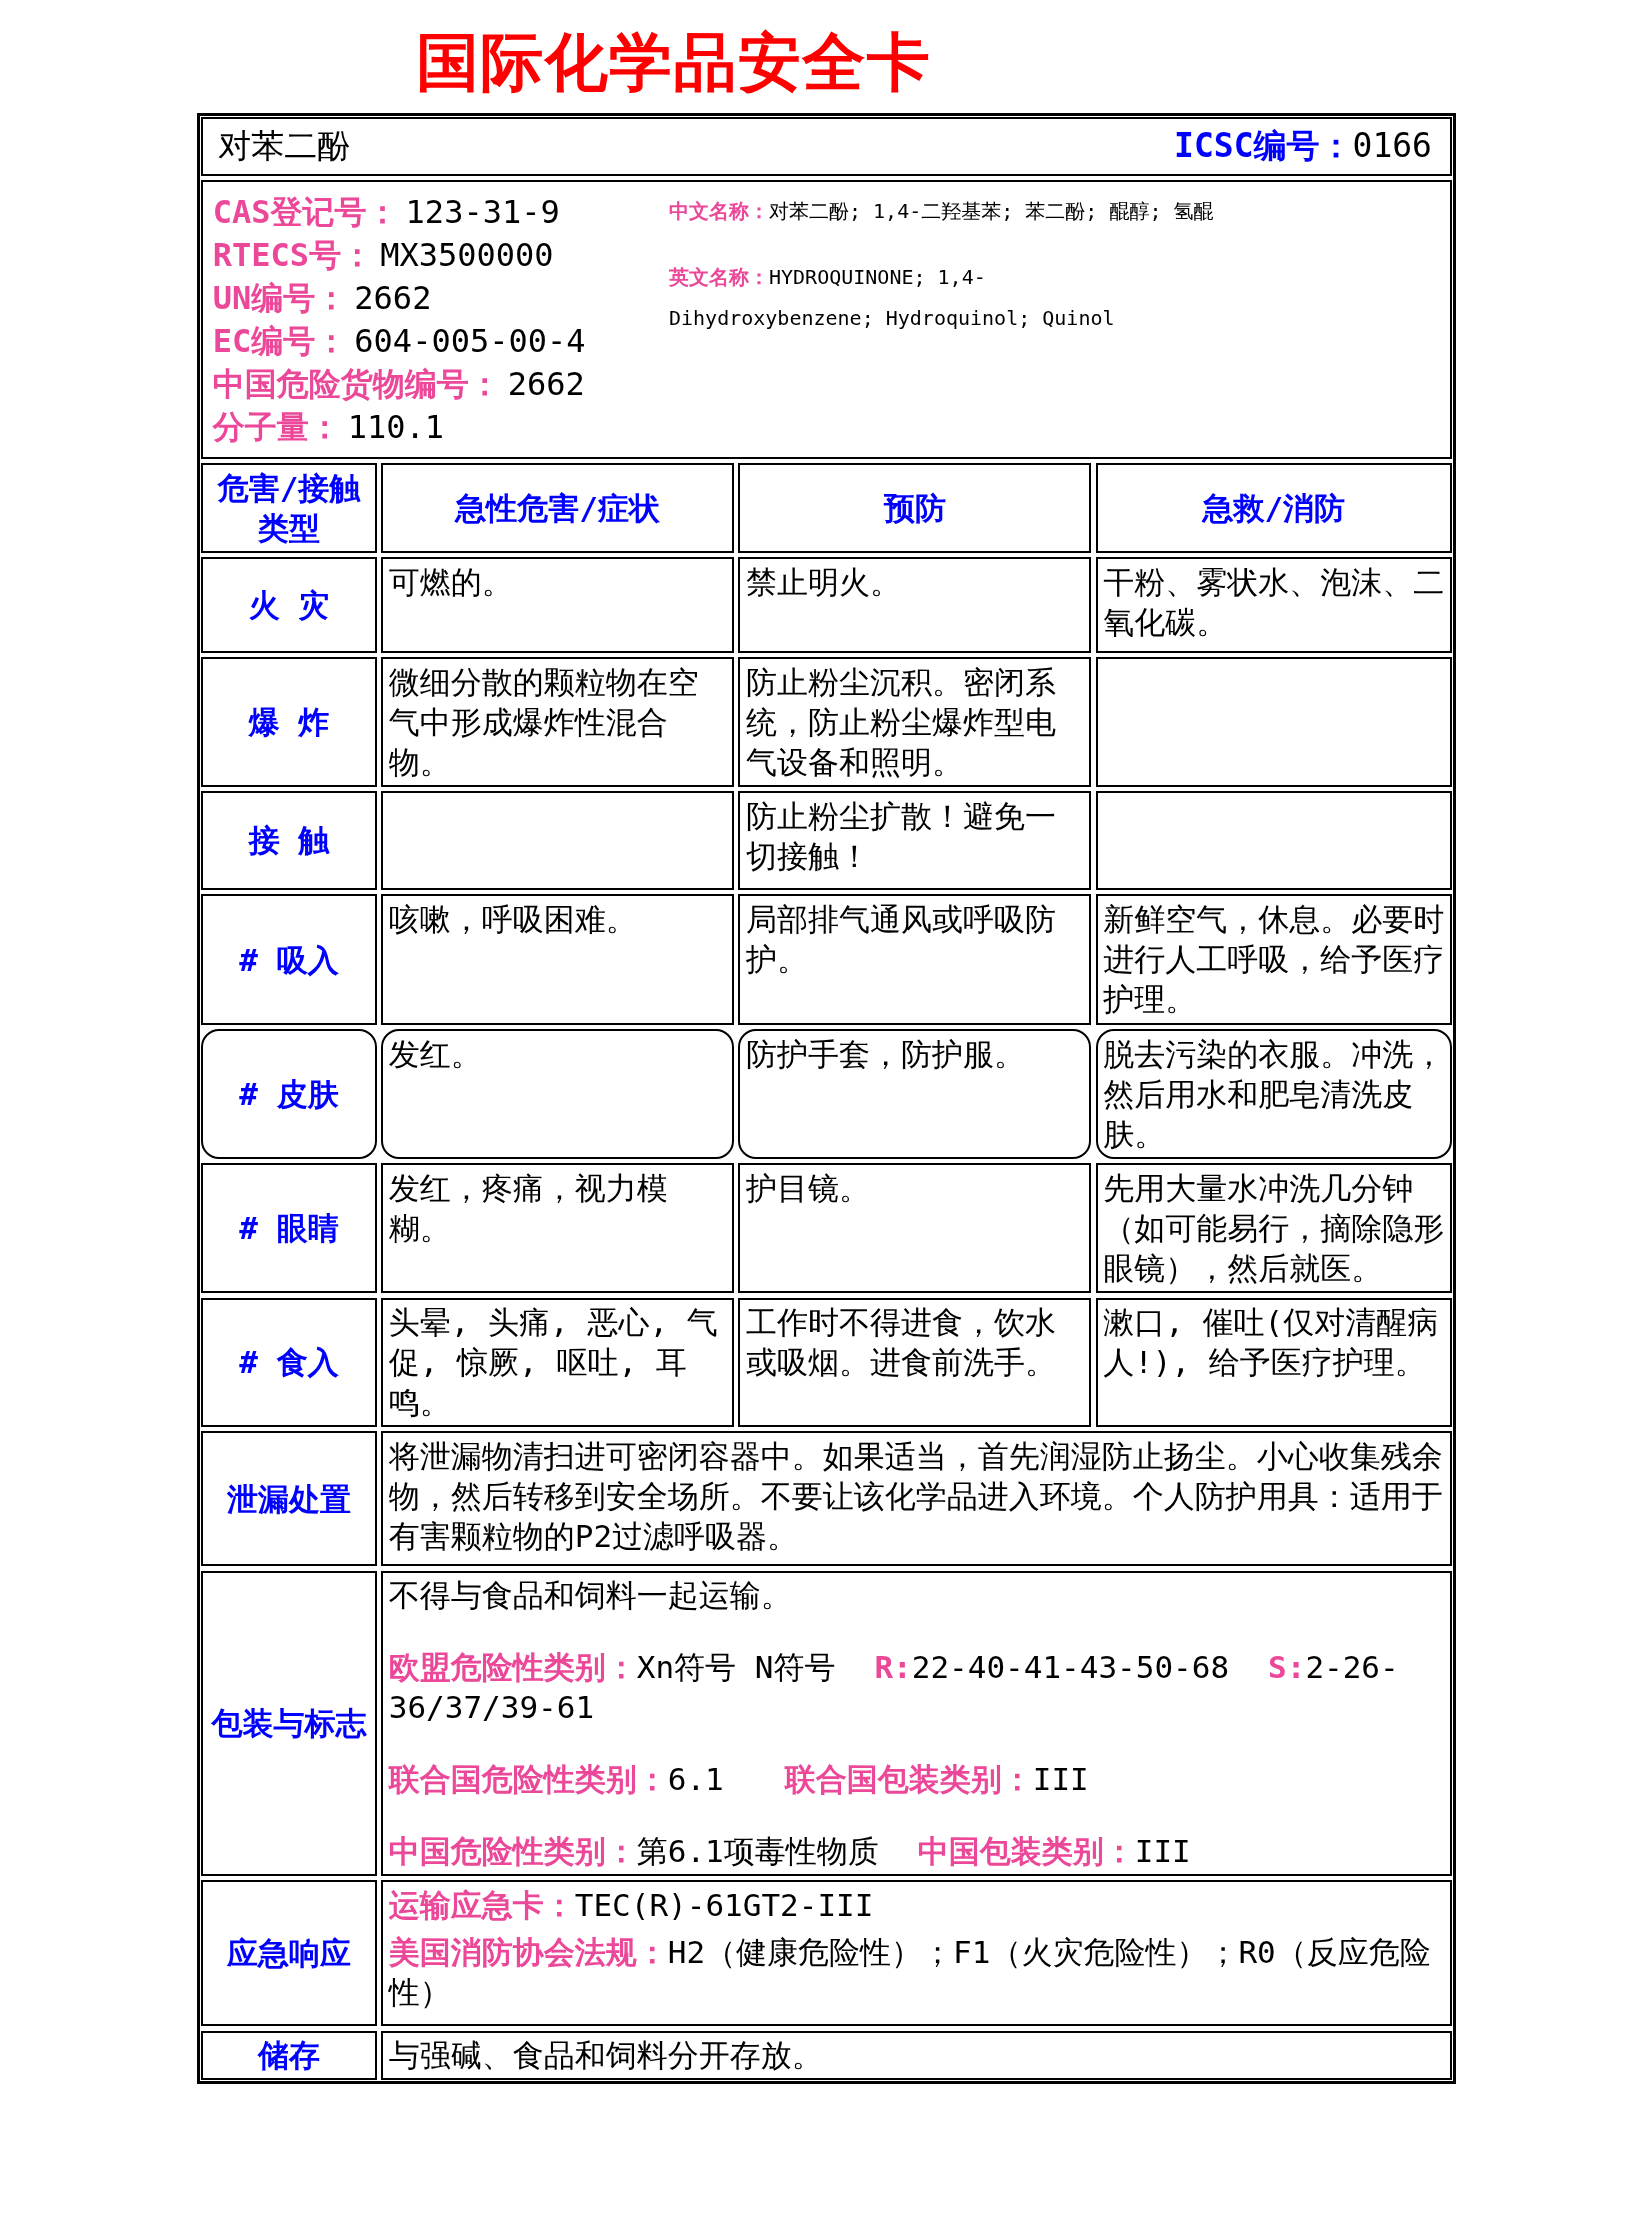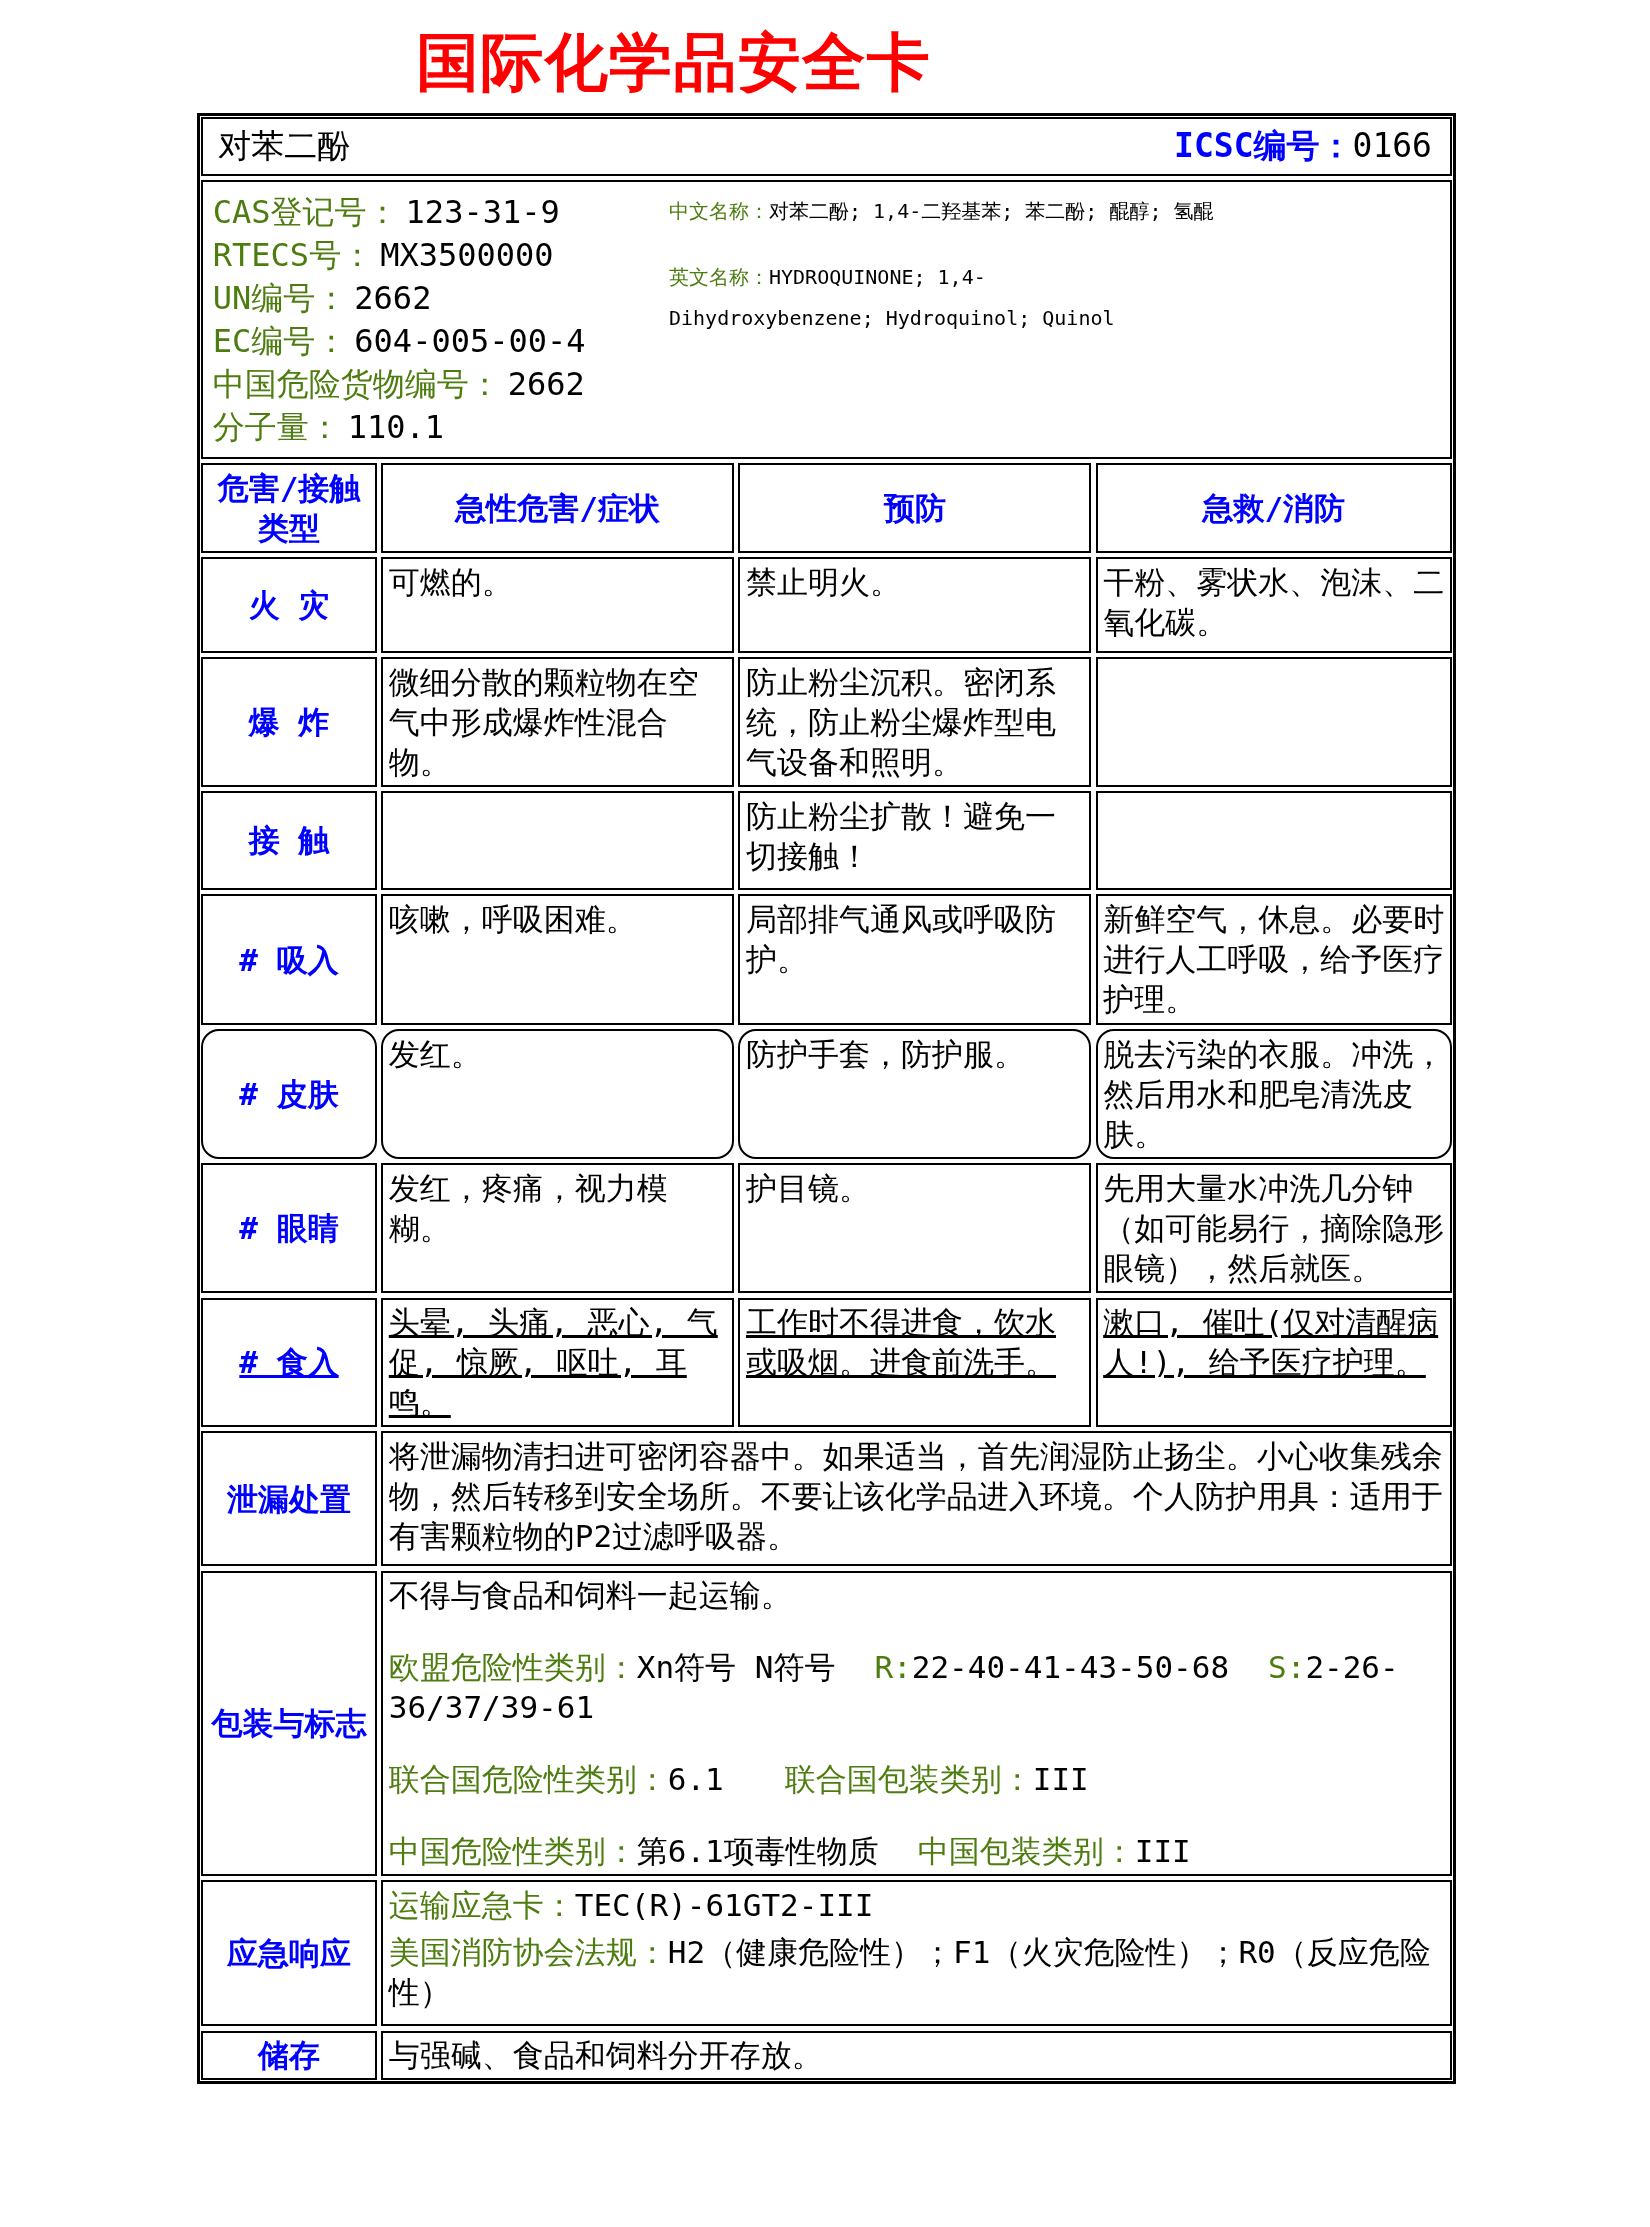--- a/index.html
+++ b/index.html
@@ -46,21 +46,21 @@
   }
   .icsc { font-weight: bold; color: #0000ff; white-space: nowrap; }
   .icsc .num { color: #000; font-weight: normal; }
   .ids-box {
     display: flex;
     padding: 8.4px 9.8px;
     min-height: 266px;
   }
   .ids-left { width: 452px; flex: none; }
   .id-line { font-size: 32px; line-height: 43px; white-space: nowrap; }
-  .lbl { color: #4d7c0f; font-weight: normal; }
+  .lbl { color: #ec4899; font-weight: bold; }
   .val { margin-left: 7px; }
   .names-right { flex: 1; padding-left: 4.2px; }
   .name-para { font-size: 20px; line-height: 41px; margin: 0 0 25px 0; }
   .pre { white-space: pre-line; }
   .formula-line { font-size: 32px; margin: 7px 0 0 0; }
   .formula-line sub { font-size: 22px; }
   .grid-row {
     display: grid;
     grid-template-columns: 176px 353px 353px 1fr;
     gap: 4.2px;
@@ -99,21 +99,21 @@
   .gapL { margin-left: 39px; }
   .gapM { margin-left: 61px; }
   
   .h-hdr   { min-height: 78px; }
   .h-fire  { min-height: 96px; }
   .h-expl  { min-height: 123px; }
   .h-cont  { min-height: 99px; }
   .h-inh   { min-height: 131px; }
   .h-skin  { min-height: 130px; border-radius: 18px; }
   .h-eye   { min-height: 130px; }
-  .h-ing   { min-height: 123px; text-decoration: underline; }
+  .h-ing   { min-height: 123px; }
   .h-spill { min-height: 135px; }
   .h-pack  { min-height: 255px; }
   .h-em    { min-height: 146px; }
   .h-sto   { min-height: 40px; }
 </style>
 </head>
 <body>
 
 <div class="page-title">国际化学品安全卡</div>
 

